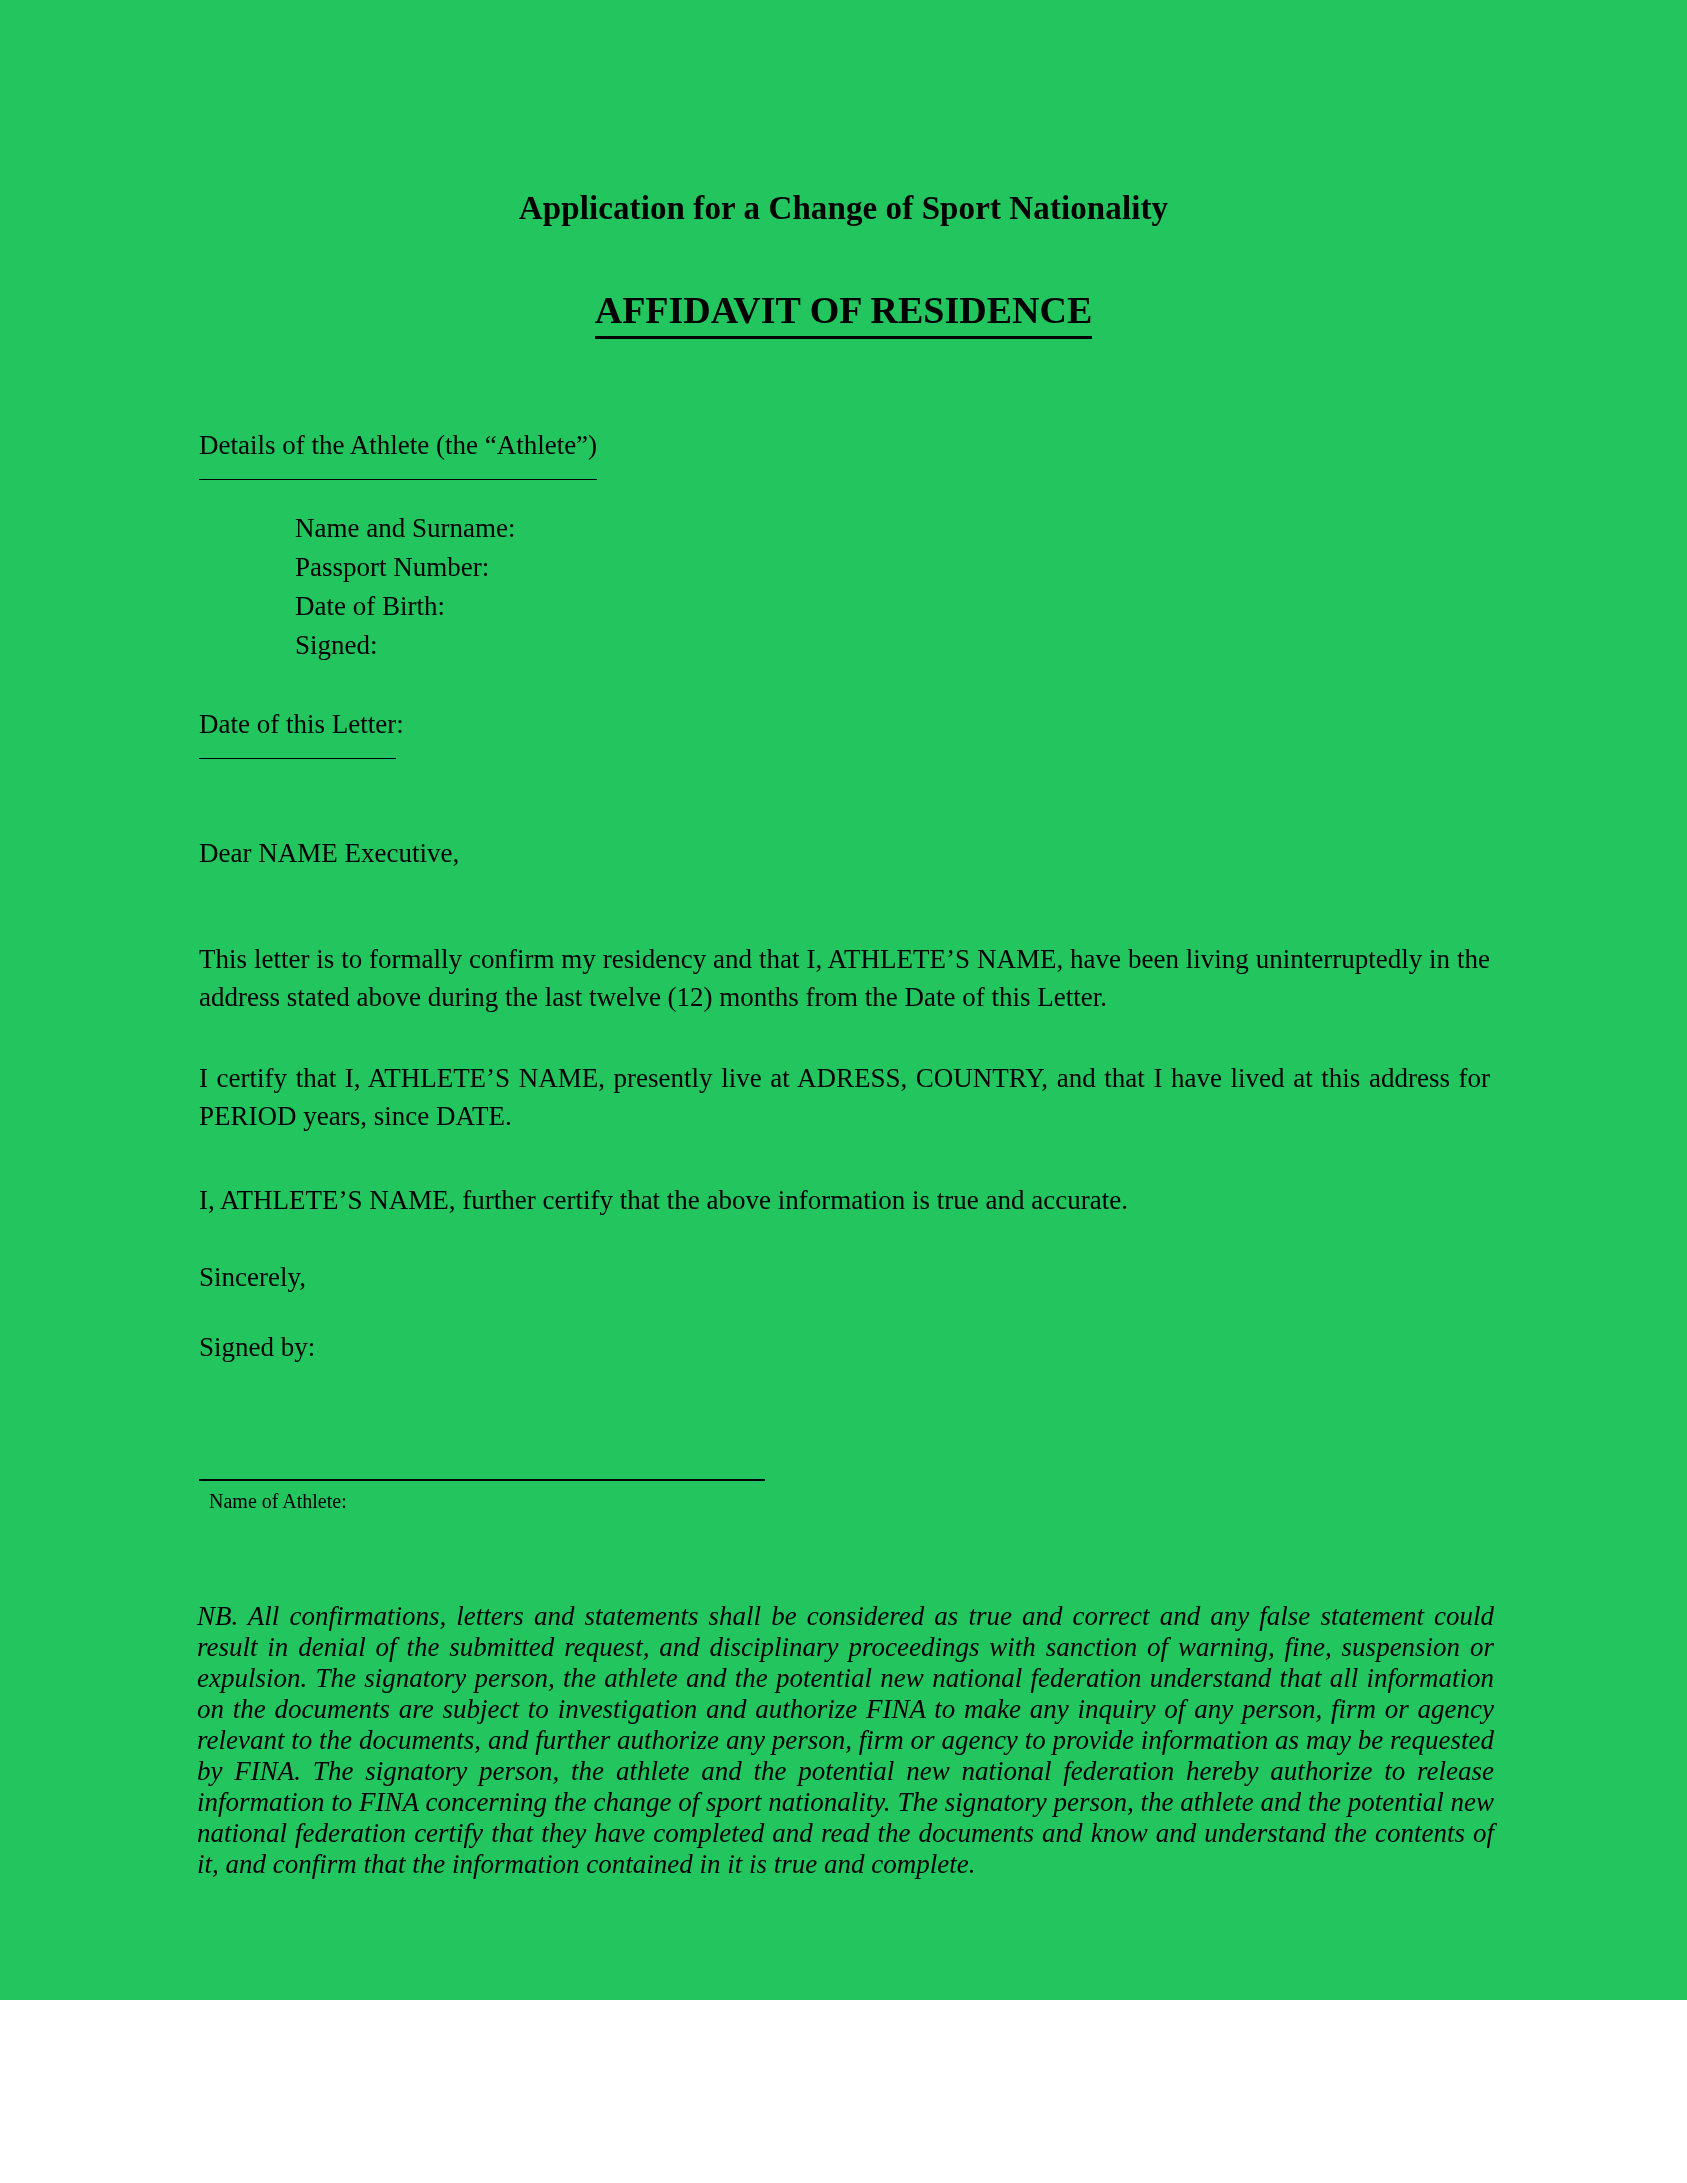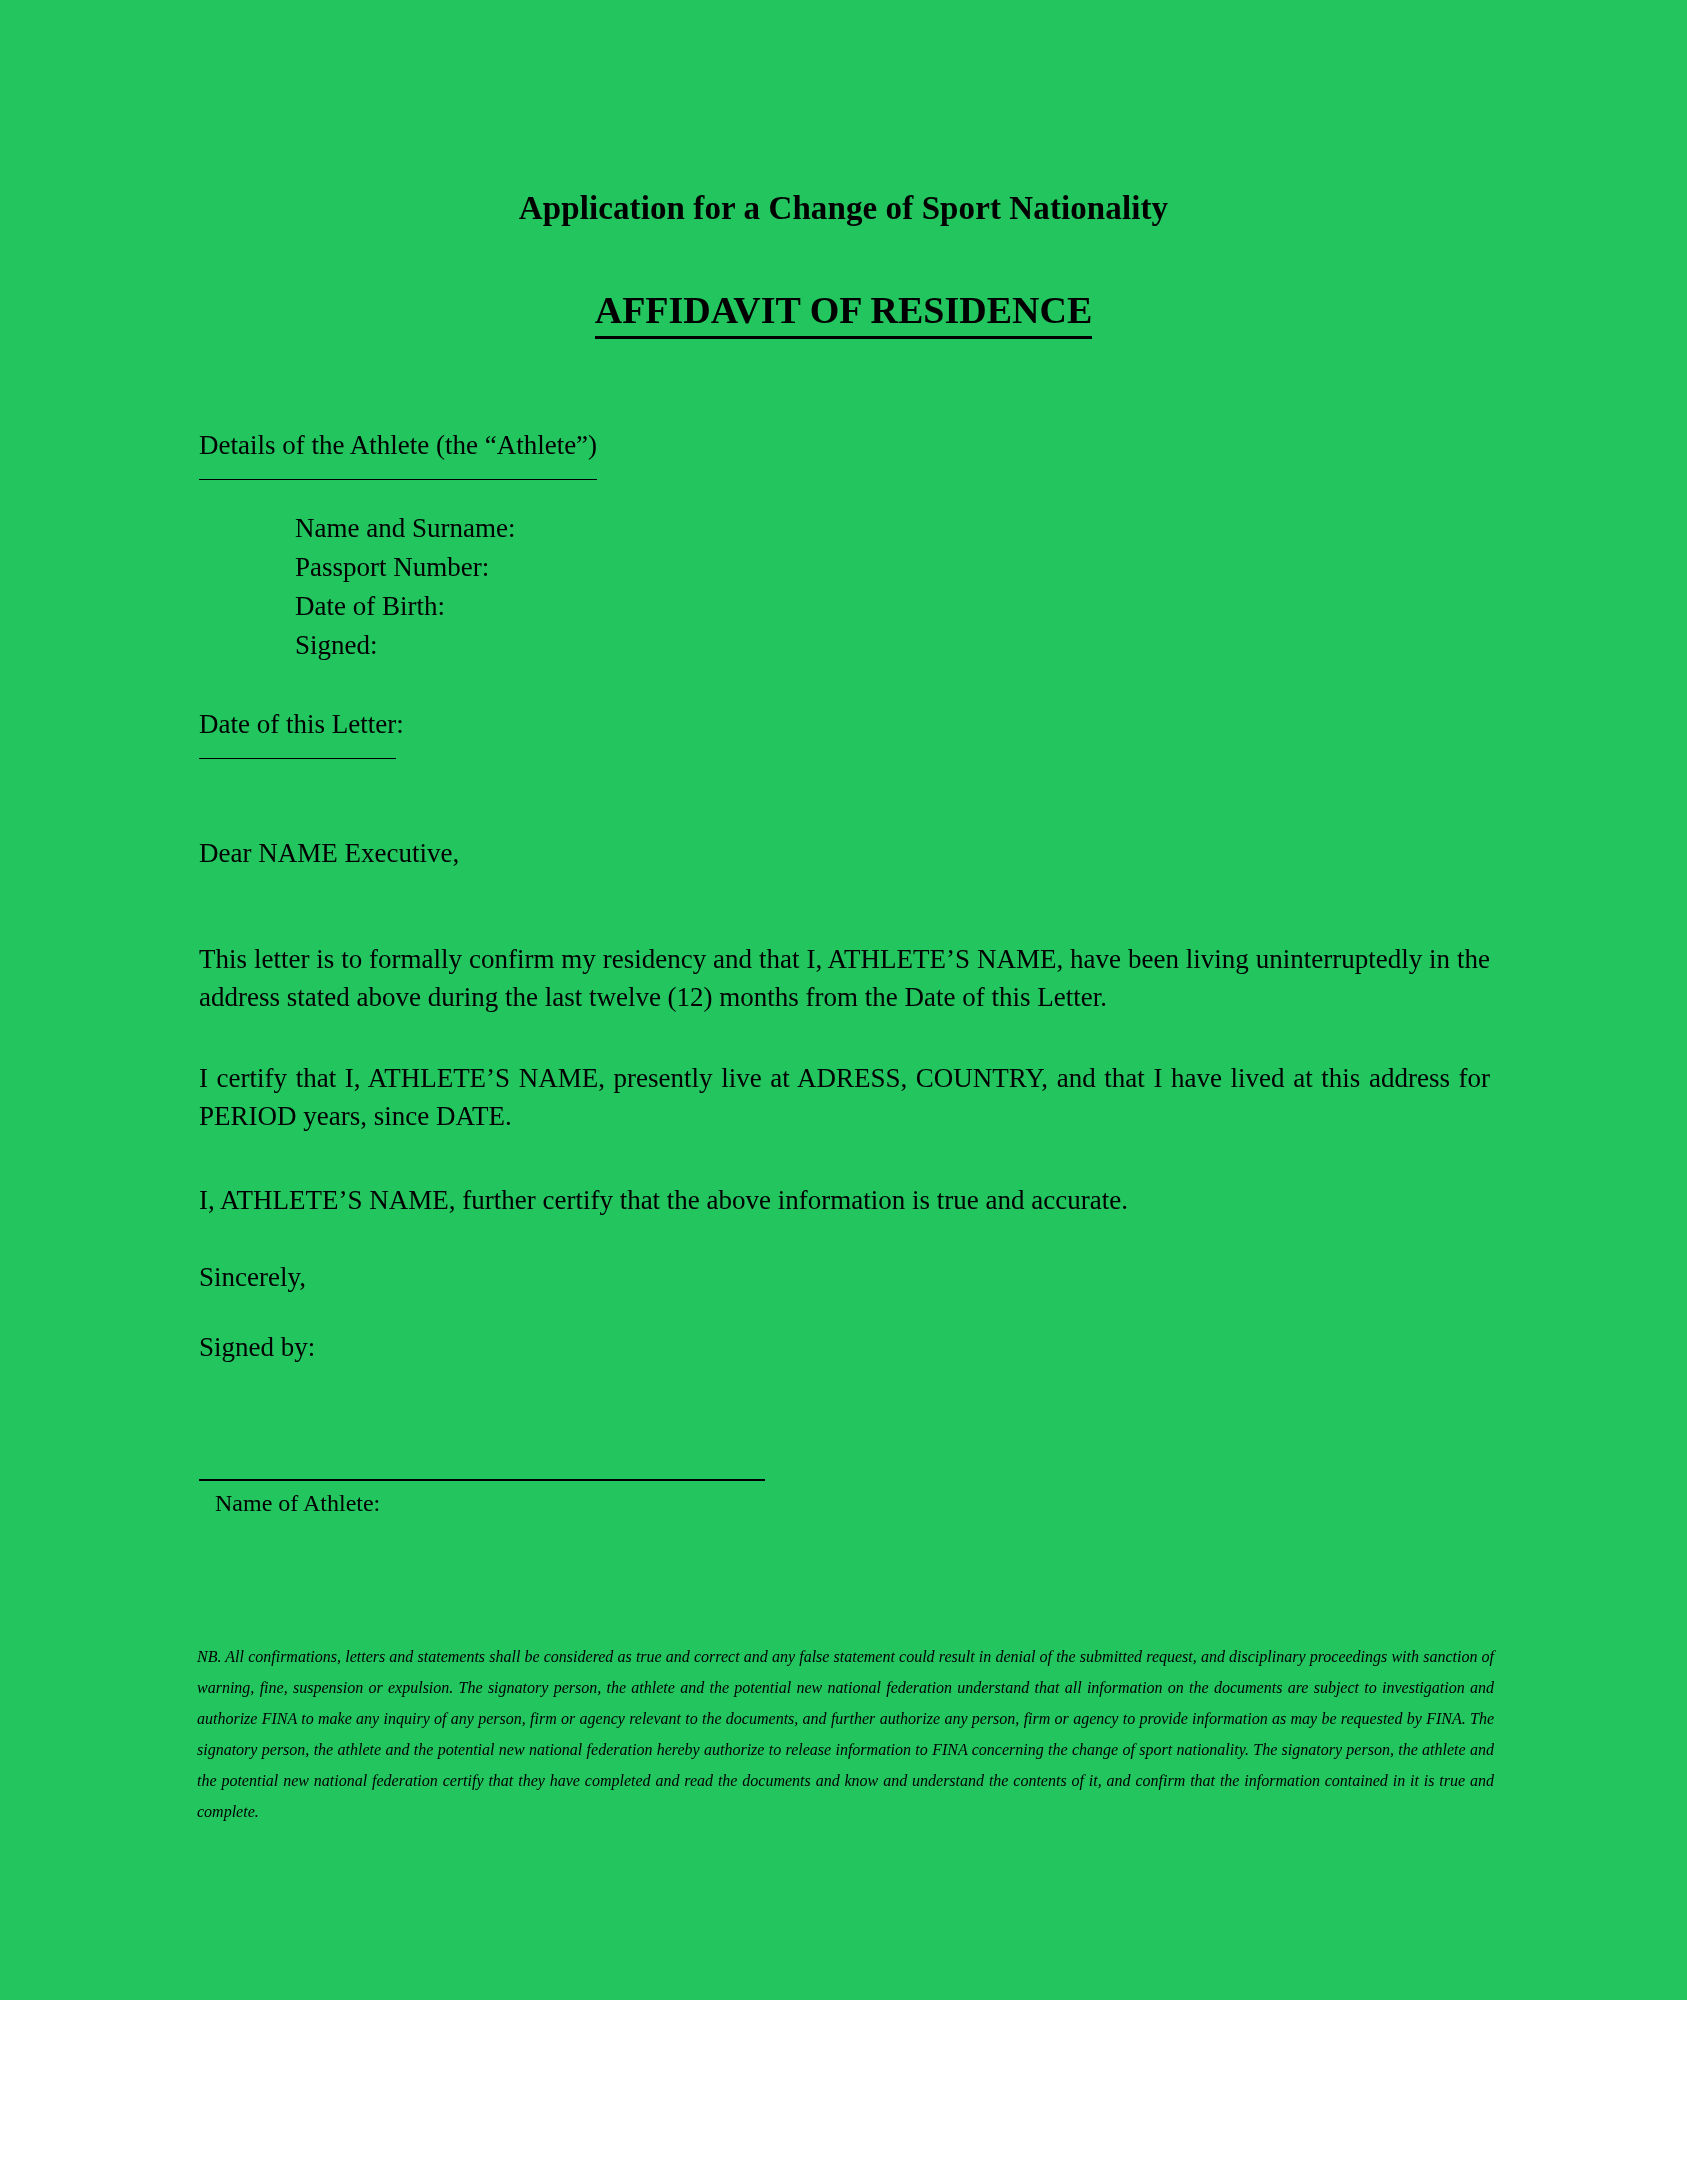--- a/index.html
+++ b/index.html
@@ -90,37 +90,36 @@
   .sig-line {
     position: absolute;
     left: 199px;
     top: 1479px;
     width: 566px;
     height: 0;
     border-top: 2.6px solid #000;
   }
   #name-of-athlete {
     position: absolute;
-    left: 215px;
+    left: 209px;
     top: 1490px;
-    font-size: 24px;
+    font-size: 20px;
     white-space: nowrap;
   }
 
   
   .nb-note {
     position: absolute;
     left: 197px;
     top: 1601px;
     width: 1297px;
-    font-size: 16px;
+    font-size: 27px;
     line-height: 31px;
     font-style: italic;
     text-align: justify;
-    margin-top: 40px;
   }
 </style>
 </head>
 <body>
 
 <div class="page">
 
   <div class="doc-title">Application for a Change of Sport Nationality</div>
 
   <div class="doc-subtitle">

